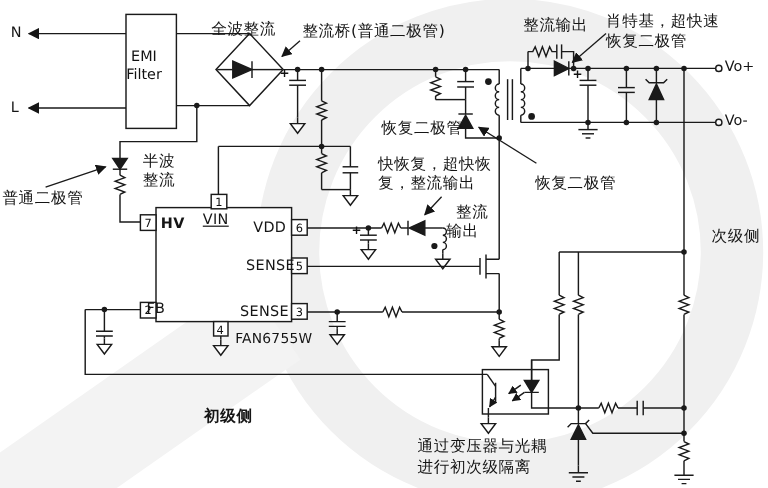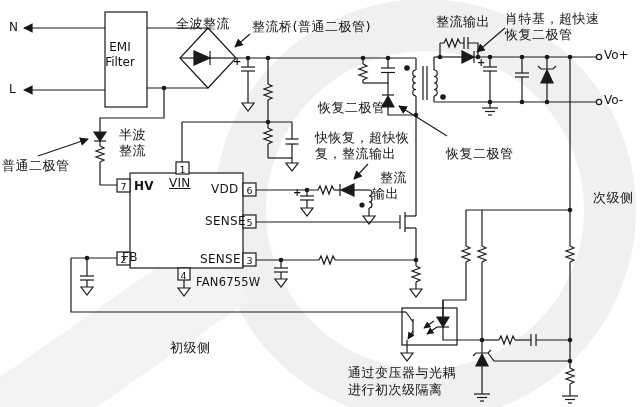--- a/index.html
+++ b/index.html
@@ -326,21 +326,21 @@
 <div class="lbl cjk" style="left:318px;top:101px;">恢复二极管</div>
 <div class="lbl cjk" style="left:119px;top:128px;">半波</div>
 <div class="lbl cjk" style="left:119px;top:144px;">整流</div>
 <div class="lbl cjk" style="left:2px;top:159px;">普通二极管</div>
 <div class="lbl cjk" style="left:315px;top:131px;">快恢复，超快恢</div>
 <div class="lbl cjk" style="left:315px;top:147px;">复，整流输出</div>
 <div class="lbl cjk" style="left:446px;top:147px;">恢复二极管</div>
 <div class="lbl cjk" style="left:380px;top:171px;">整流</div>
 <div class="lbl cjk" style="left:372px;top:187px;">输出</div>
 <div class="lbl cjk" style="left:593px;top:191px;">次级侧</div>
-<div class="lbl cjk" style="left:170px;top:341px;">初级侧</div>
+<div class="lbl cjk" style="left:170px;top:341px;font-weight:bold;">初级侧</div>
 <div class="lbl cjk" style="left:348px;top:366px;">通过变压器与光耦</div>
 <div class="lbl cjk" style="left:348px;top:383px;">进行初次级隔离</div>
 
 <div class="lbl lat" style="left:604px;top:49px;">Vo+</div>
 <div class="lbl lat" style="left:604px;top:94px;text-align:right;">Vo-</div>
 
 <div class="lbl pinname" style="left:134px;top:180px;font-weight:bold;">HV</div>
 <div class="lbl pinname" style="left:169px;top:177px;text-decoration:underline;">VIN</div>
 <div class="lbl pinname" style="left:211px;top:183px;">VDD</div>
 <div class="lbl pinname" style="left:205px;top:215px;">SENSE</div>

